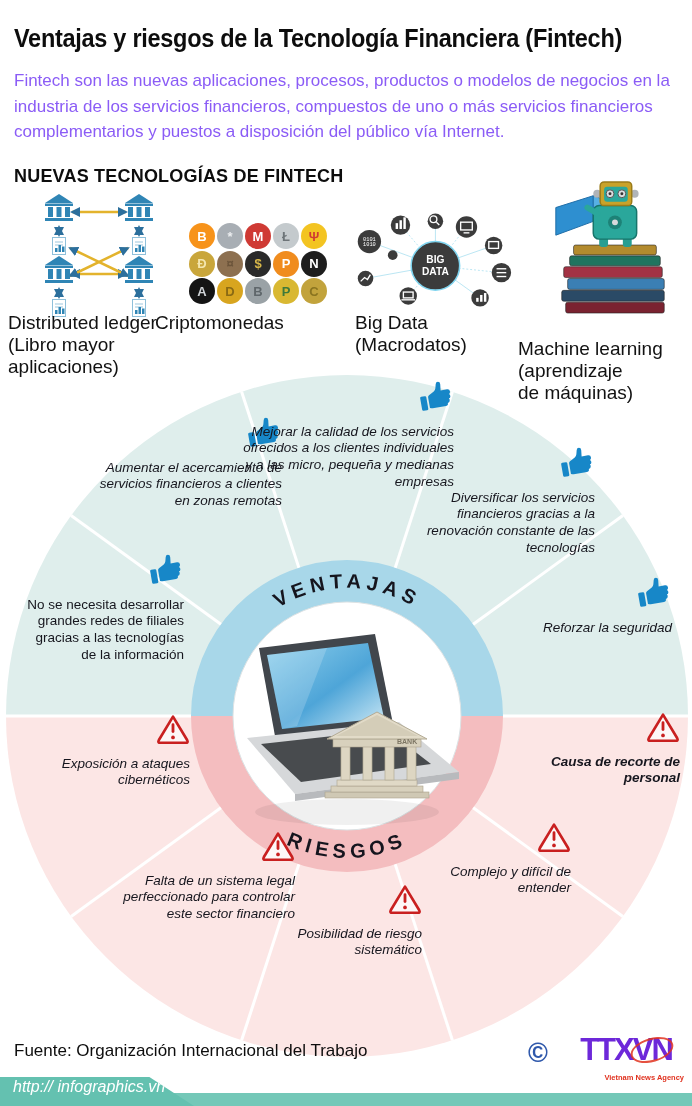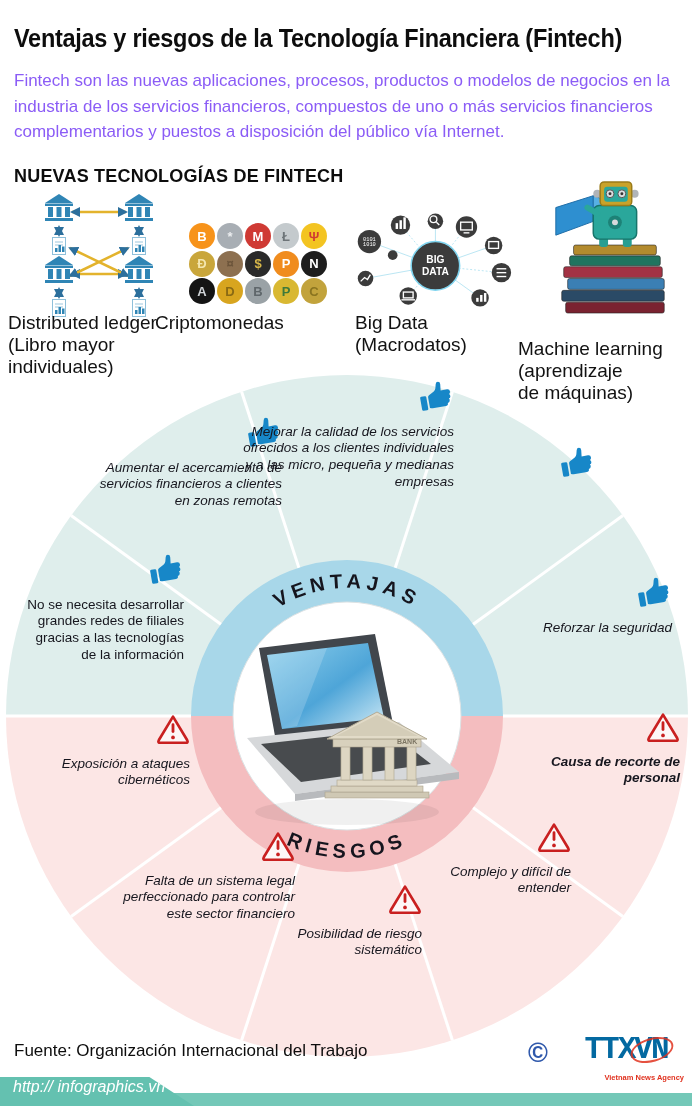--- a/index.html
+++ b/index.html
@@ -19,21 +19,21 @@
   
   .wheel{position:absolute;left:0;top:374px;}
   .wb{position:absolute;text-align:right;font-size:13.5px;line-height:1.24;color:#16161e;font-style:italic;}
   .wb p{margin:7px 0 0 0;}
   .wb.upright p{font-style:normal;}
   .wb svg{display:inline-block;}
   
   .source{position:absolute;left:14px;top:1041px;font-size:17px;color:#0d0d0d;}
   .copyright{position:absolute;left:528px;top:1038px;font-size:27px;font-weight:bold;color:#2f58ab;}
   .logo{position:absolute;right:8px;top:1034px;width:116px;text-align:center;}
-  .logo-text{font-size:31px;font-weight:bold;color:#0369a1;letter-spacing:-2px;line-height:1;position:relative;font-family:Liberation Mono, monospace;}
+  .logo-text{font-size:31px;font-weight:bold;color:#6d28d9;letter-spacing:-2px;line-height:1;position:relative;}
   .logo-swoosh{position:absolute;left:62px;top:4px;width:40px;height:20px;border:2.5px solid #e0321f;
                border-radius:50%;transform:rotate(-16deg);opacity:.85;}
   .logo-sub{font-size:7.5px;font-weight:bold;color:#e0321f;text-align:right;margin-top:8px;}
   .url-strip{position:absolute;left:0;top:1093px;width:692px;height:13px;background:#74c8b8;}
   .url-box{position:absolute;left:0;top:1077px;width:194px;height:29px;background:#64c1b0;
            clip-path:polygon(0 0,77% 0,100% 100%,0 100%);}
   .url-box span{display:block;padding:1px 0 0 13px;font-size:16px;font-style:italic;color:#fff;}
   .hidden-defs{position:absolute;width:0;height:0;overflow:hidden;}
 </style>
 </head>
@@ -193,21 +193,21 @@
     <rect x="57" y="9" width="24" height="15" rx="3" fill="#2aa79b"></rect>
     <circle cx="63" cy="16" r="4" fill="#dcdee0" stroke="#555" stroke-width="1"></circle>
     <circle cx="75" cy="16" r="4" fill="#dcdee0" stroke="#555" stroke-width="1"></circle>
     <circle cx="63" cy="16" r="1.5" fill="#333"></circle>
       <circle cx="75" cy="16" r="1.5" fill="#333"></circle>
   </svg>
 
   <div class="tech-label" style="left:8px;top:312px;width:170px;">
     <div>Distributed ledger</div>
     <div>(Libro mayor</div>
-    <div>individuales)</div>
+    <div>aplicaciones)</div>
   </div>
   <div class="tech-label" style="left:155px;top:312px;width:155px;">
     <div>Criptomonedas</div>
   </div>
   <div class="tech-label" style="left:355px;top:312px;width:150px;">
     <div>Big Data</div>
     <div>(Macrodatos)</div>
   </div>
   <div class="tech-label" style="left:518px;top:312px;width:156px;margin-top:26px;">
     <div>Machine learning</div>
@@ -287,20 +287,21 @@
   <div class="wb" style="left:242px;top:380px;width:212px;">
     <svg width="36" height="32" viewBox="0 0 40 36">
         <use href="#thumbIcon"></use>
       </svg>
     <p>Mejorar la calidad de los servicios ofrecidos a los clientes individuales y a las micro, pequeña y medianas empresas</p>
   </div>
   <div class="wb" style="left:420px;top:446px;width:175px;">
     <svg width="36" height="32" viewBox="0 0 40 36">
         <use href="#thumbIcon"></use>
       </svg>
+    <p>Diversificar los servicios financieros gracias a la renovación constante de las tecnologías</p>
   </div>
   <div class="wb" style="left:500px;top:576px;width:172px;">
     <svg width="36" height="32" viewBox="0 0 40 36">
         <use href="#thumbIcon"></use>
       </svg>
     <p>Reforzar la seguridad</p>
   </div>
   <div class="wb upright" style="left:22px;top:553px;width:162px;">
     <svg width="36" height="32" viewBox="0 0 40 36">
         <use href="#thumbIcon"></use>

